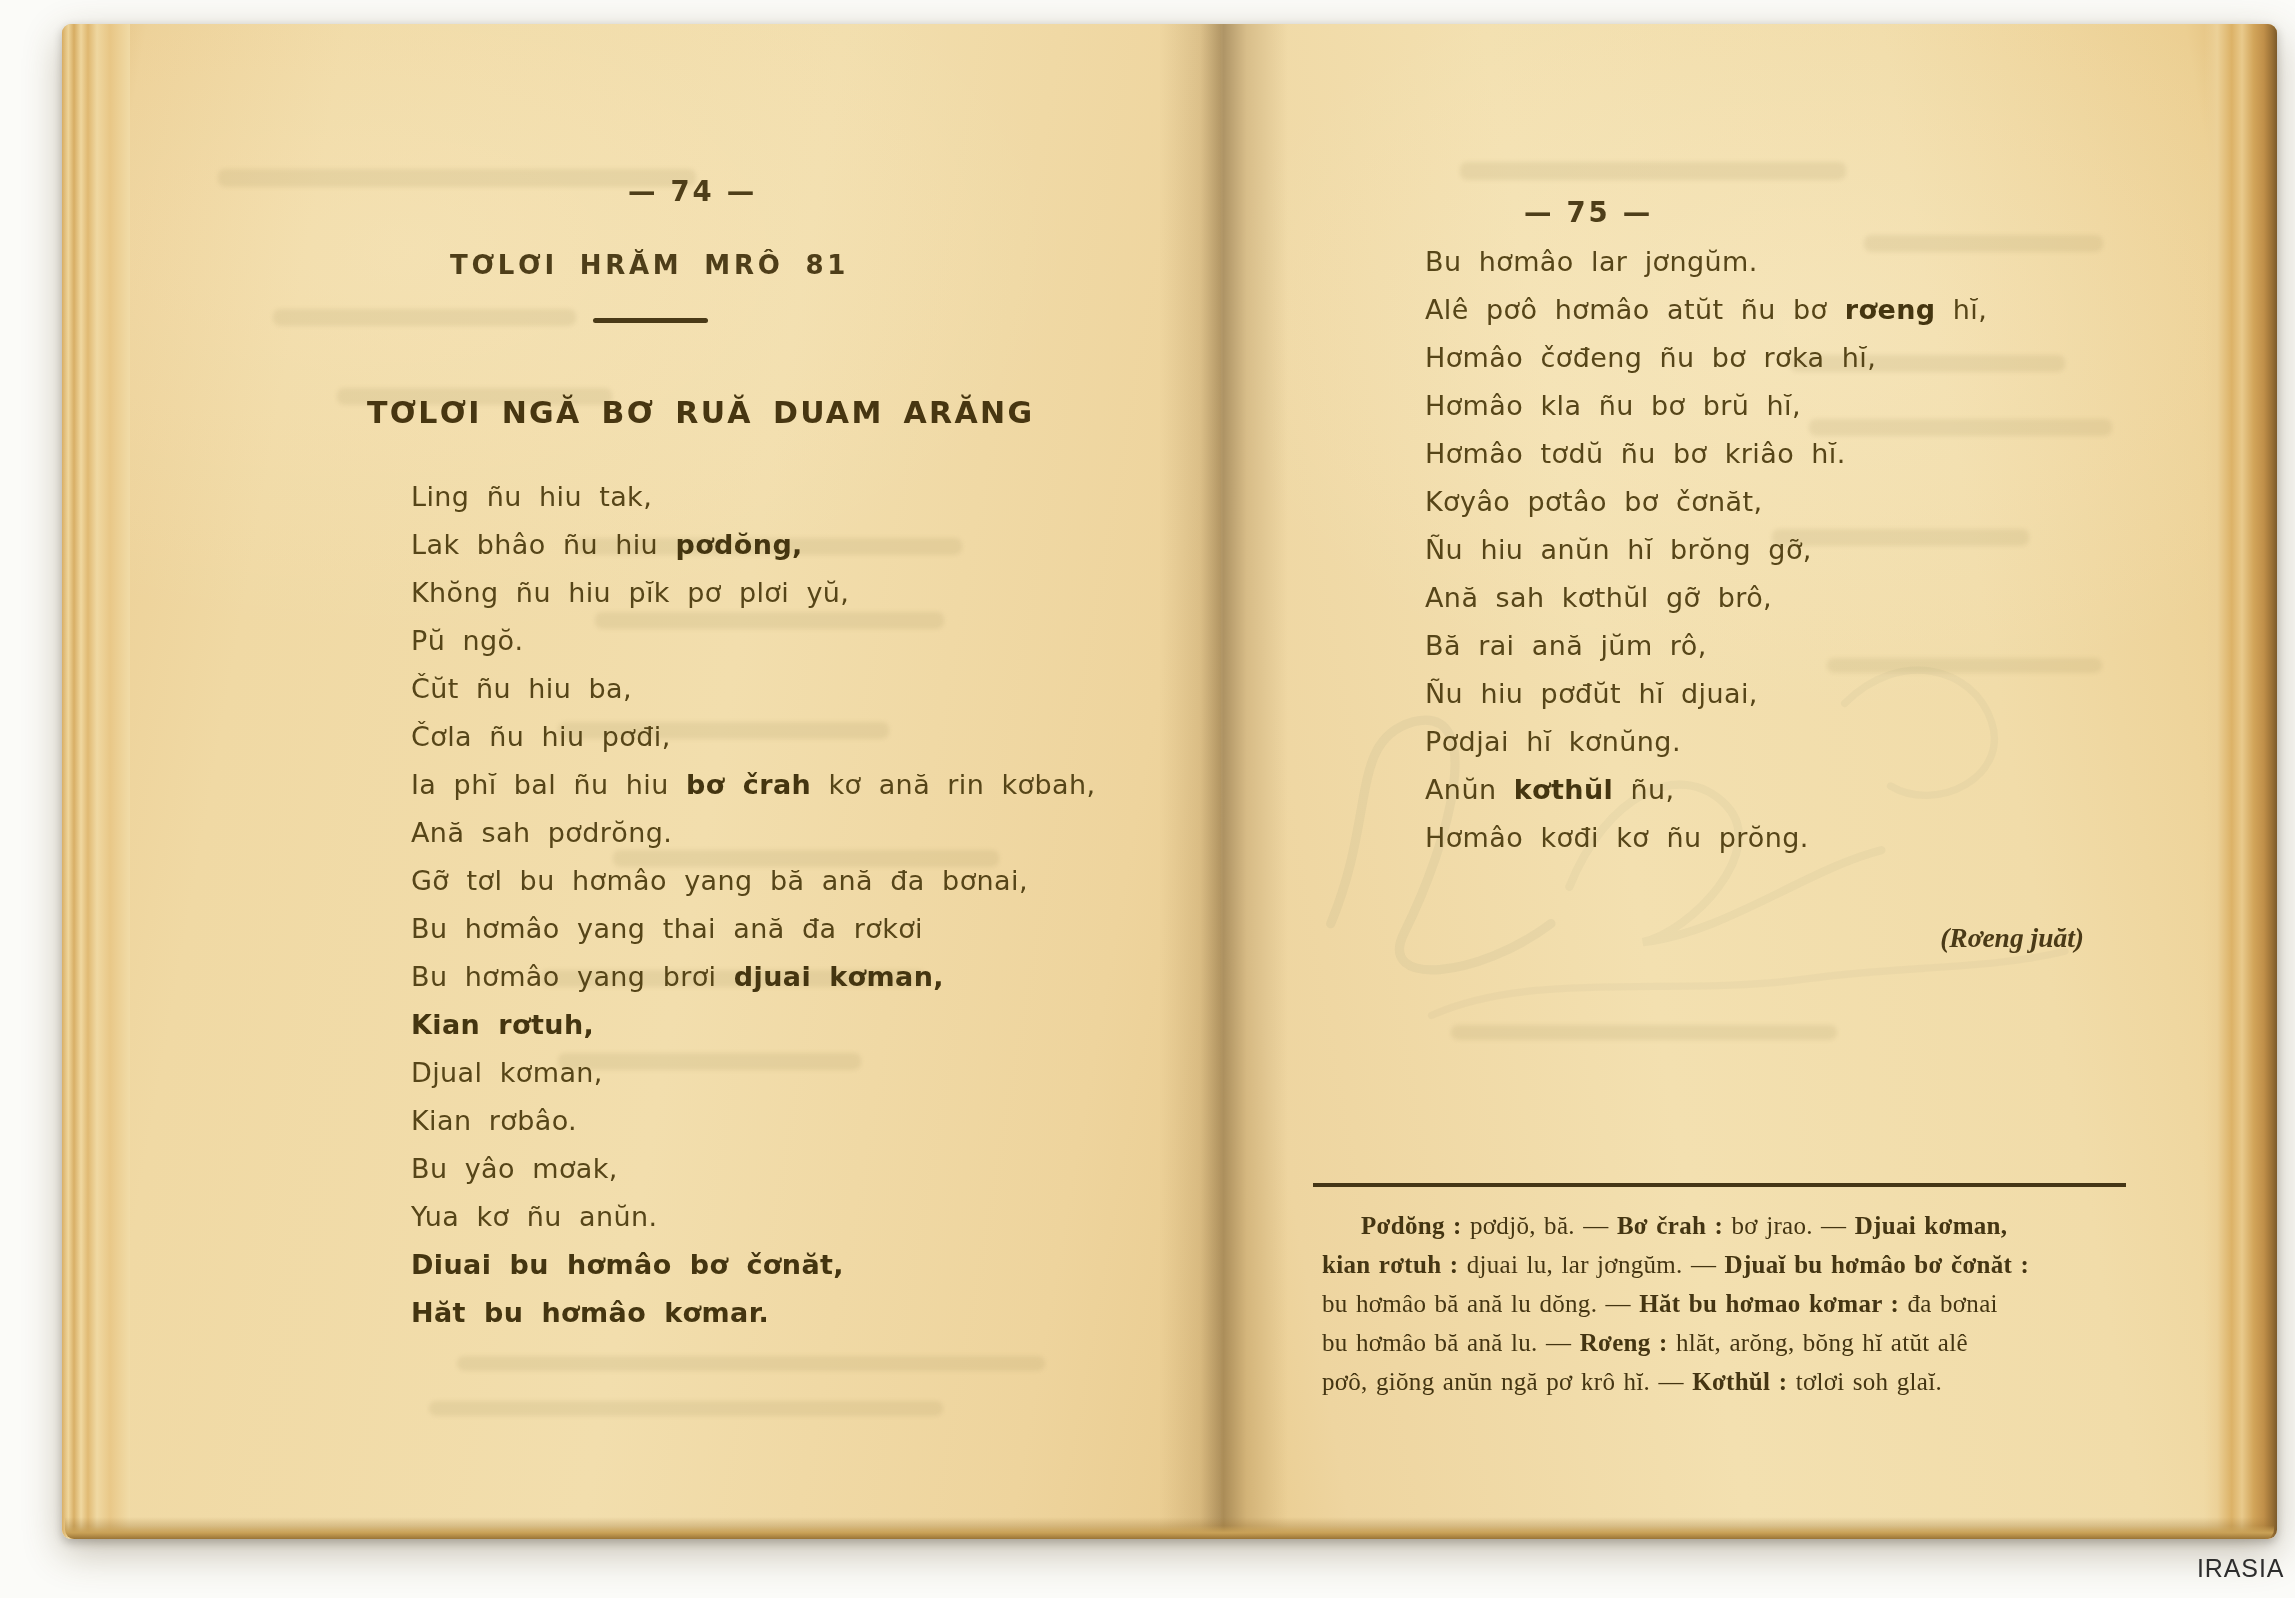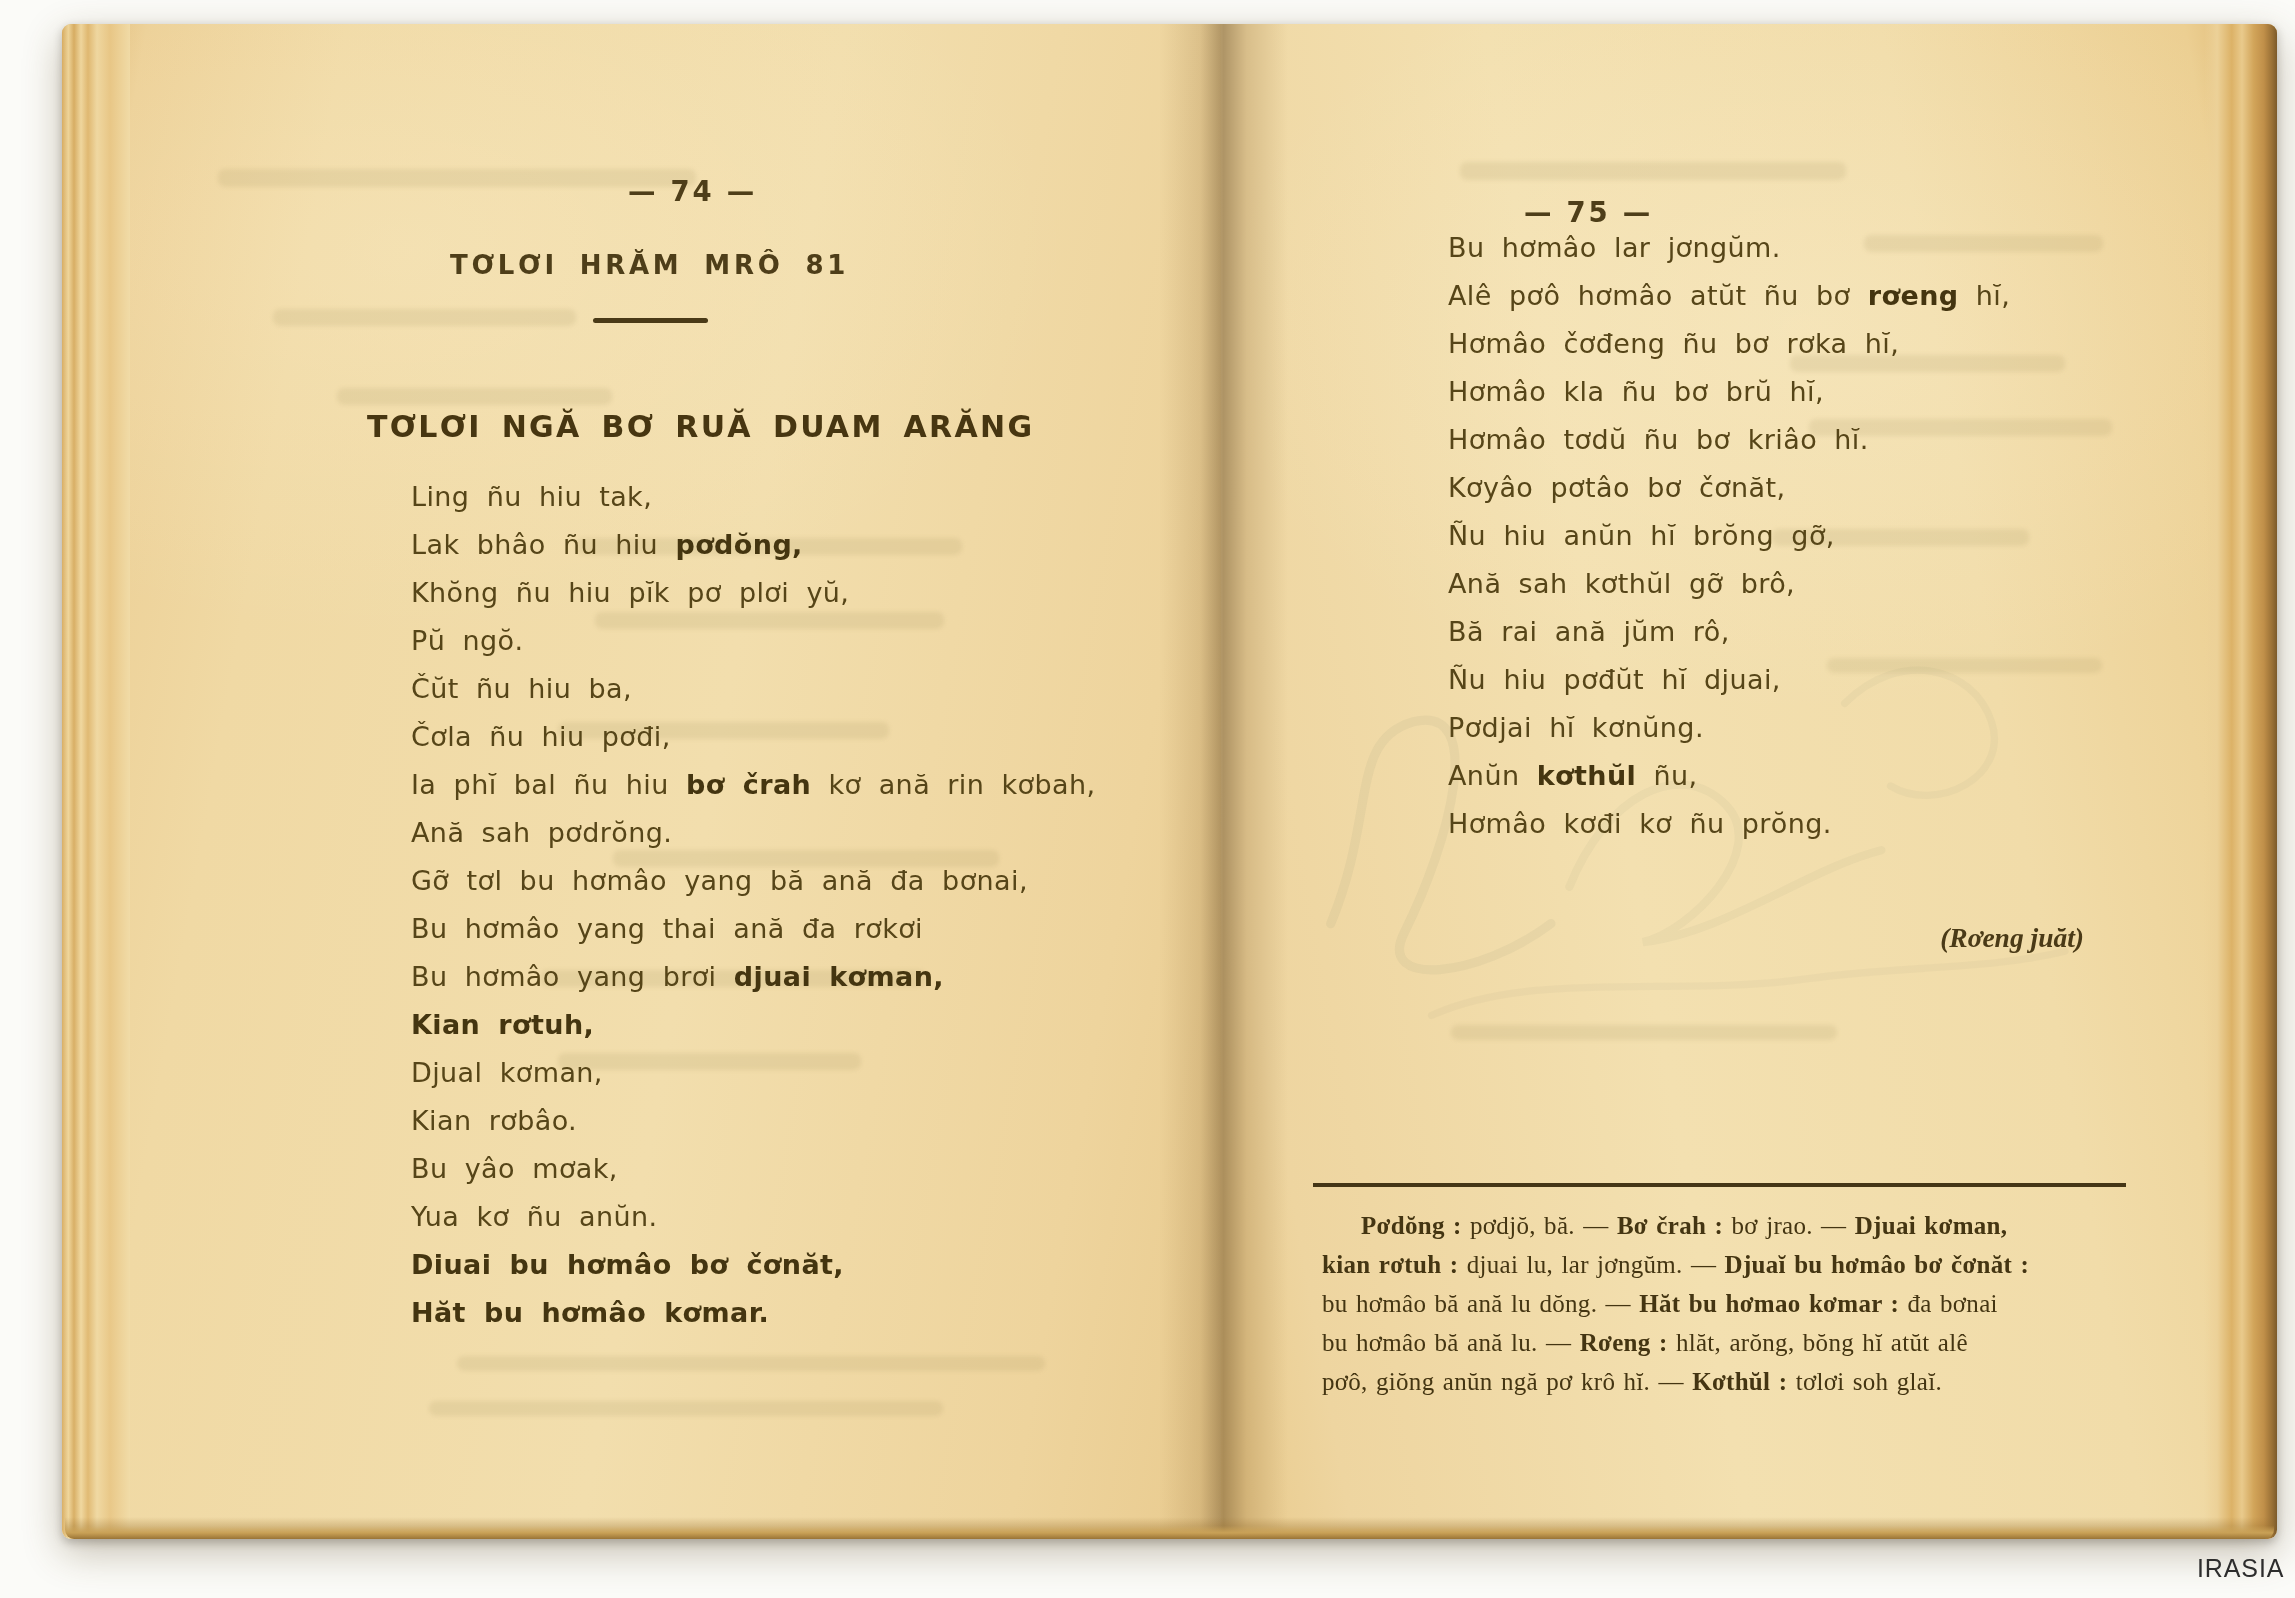--- a/index.html
+++ b/index.html
@@ -113,21 +113,21 @@
     <div class="ghost" style="left:496px;top:1029px;width:303px;height:16.5px;"></div>
     <div class="ghost" style="left:395px;top:1332px;width:588px;height:14.7px;"></div>
     <div class="ghost" style="left:367px;top:1377px;width:514px;height:14.7px;"></div>
 
     <div class="page-number" style="left:355px;top:151px;width:551px;">— 74 —</div>
 
     <div class="lesson-title" style="left:266px;top:226px;width:643px;">TƠLƠI HRĂM MRÔ 81</div>
 
     <div class="title-rule" style="left:531px;top:294px;width:115px;"></div>
 
-    <div class="poem-title" style="left:305px;top:385px;width:643px;">TƠLƠI NGĂ BƠ RUĂ DUAM ARĂNG</div>
+    <div class="poem-title" style="left:305px;top:371px;width:643px;">TƠLƠI NGĂ BƠ RUĂ DUAM ARĂNG</div>
 
     <div class="poem" style="left:349px;top:457px;">
         <div class="poem-line"><span>Ling ñu hiu tak,</span></div>
         <div class="poem-line"><span>Lak bhâo ñu hiu </span><span class="b">pơdŏng,</span></div>
         <div class="poem-line"><span>Khŏng ñu hiu pĭk pơ plơi yŭ,</span></div>
         <div class="poem-line"><span>Pŭ ngŏ.</span></div>
         <div class="poem-line"><span>Čŭt ñu hiu ba,</span></div>
         <div class="poem-line"><span>Čơla ñu hiu pơđi,</span></div>
         <div class="poem-line"><span>Ia phĭ bal ñu hiu </span><span class="b">bơ črah</span><span> kơ ană rin kơbah,</span></div>
         <div class="poem-line"><span>Ană sah pơdrŏng.</span></div>
@@ -156,21 +156,21 @@
     <div class="ghost" style="left:230px;top:1001px;width:386px;height:14.7px;"></div>
     <svg class="ghost-svg" style="left:73px;top:514px;" width="826" height="496" viewBox="0 0 900 540">
       <path d="M40 420 C 90 300, 60 220, 130 200 C 210 180, 170 330, 120 430 C 90 490, 200 480, 280 420" fill="none" stroke="rgba(115,122,100,0.16)" stroke-width="10" stroke-linecap="round"></path>
       <path d="M300 380 C 340 280, 420 240, 470 290 C 520 340, 430 430, 380 440 C 470 430, 560 360, 640 340" fill="none" stroke="rgba(115,122,100,0.13)" stroke-width="9" stroke-linecap="round"></path>
       <path d="M600 180 C 660 120, 740 140, 760 200 C 780 260, 700 300, 650 270" fill="none" stroke="rgba(115,122,100,0.12)" stroke-width="8" stroke-linecap="round"></path>
       <path d="M150 520 C 260 470, 420 500, 560 480 C 660 466, 760 470, 840 450" fill="none" stroke="rgba(115,122,100,0.10)" stroke-width="8" stroke-linecap="round"></path>
     </svg>
 
     <div class="page-number" style="left:46px;top:172px;width:643px;">— 75 —</div>
 
-    <div class="poem" style="left:204px;top:208px;margin-left:23px;">
+    <div class="poem" style="left:204px;top:222px;">
         <div class="poem-line"><span>Bu hơmâo lar jơngŭm.</span></div>
         <div class="poem-line"><span>Alê pơô hơmâo atŭt ñu bơ </span><span class="b">rơeng</span><span> hĭ,</span></div>
         <div class="poem-line"><span>Hơmâo čơđeng ñu bơ rơka hĭ,</span></div>
         <div class="poem-line"><span>Hơmâo kla ñu bơ brŭ hĭ,</span></div>
         <div class="poem-line"><span>Hơmâo tơdŭ ñu bơ kriâo hĭ.</span></div>
         <div class="poem-line"><span>Kơyâo pơtâo bơ čơnăt,</span></div>
         <div class="poem-line"><span>Ñu hiu anŭn hĭ brŏng gỡ,</span></div>
         <div class="poem-line"><span>Ană sah kơthŭl gỡ brô,</span></div>
         <div class="poem-line"><span>Bă rai ană jŭm rô,</span></div>
         <div class="poem-line"><span>Ñu hiu pơđŭt hĭ djuai,</span></div>

